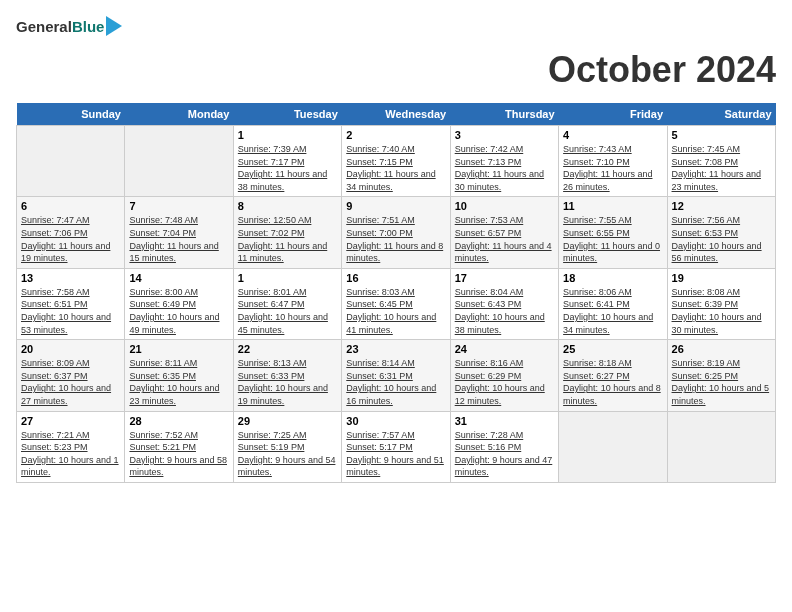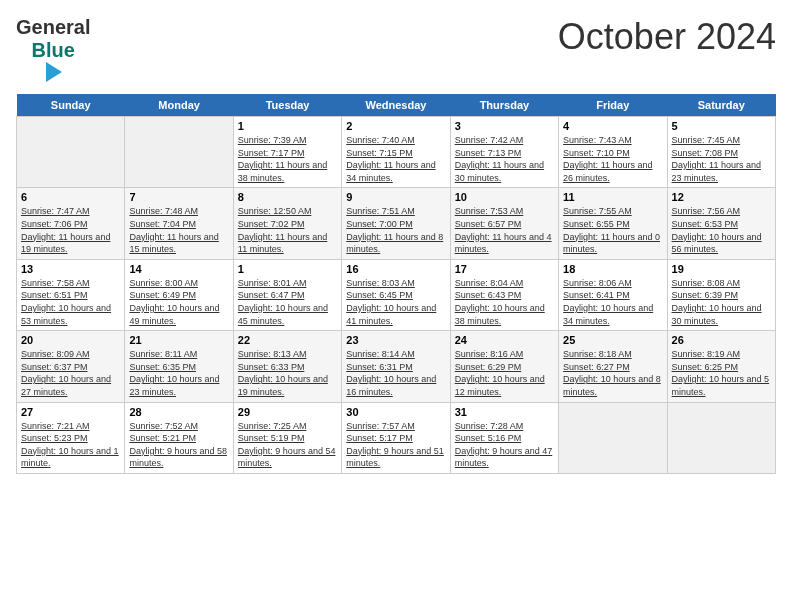--- a/index.html
+++ b/index.html
@@ -17,58 +17,58 @@
       margin-bottom: 12px;
     }
     .logo {
       display: flex;
       flex-direction: column;
       align-items: flex-start;
     }
     .logo-text {
       display: flex;
       align-items: center;
-      font-size: 20px;
+      font-size: 15px;
       font-weight: bold;
       color: #333;
-      flex-direction: column;
     }
     .logo-general { color: #333; }
     .logo-blue { color: #0f766e; }
     .logo-arrow {
       width: 0;
       height: 0;
       border-top: 10px solid transparent;
       border-bottom: 10px solid transparent;
       border-left: 16px solid #2a9fd6;
       display: inline-block;
       margin-left: 2px;
     }
     .title-block {
       text-align: right;
     }
     .month-title {
       font-size: 36px;
-      font-weight: normal;
+      font-weight: bold;
       color: #333;
+      margin-top: 33px;
     }
     .location {
       font-size: 16px;
       color: #555;
     }
     table {
       width: 100%;
       border-collapse: collapse;
       font-size: 10px;
     }
     thead tr th {
       background-color: #2a6db5;
       color: #fff;
       padding: 5px 4px;
-      text-align: center;
+      text-align: right;
       font-size: 11px;
       font-weight: bold;
     }
     tbody tr td {
       border: 1px solid #ccc;
       vertical-align: top;
       padding: 3px 4px;
       width: 107px;
       min-height: 70px;
     }

